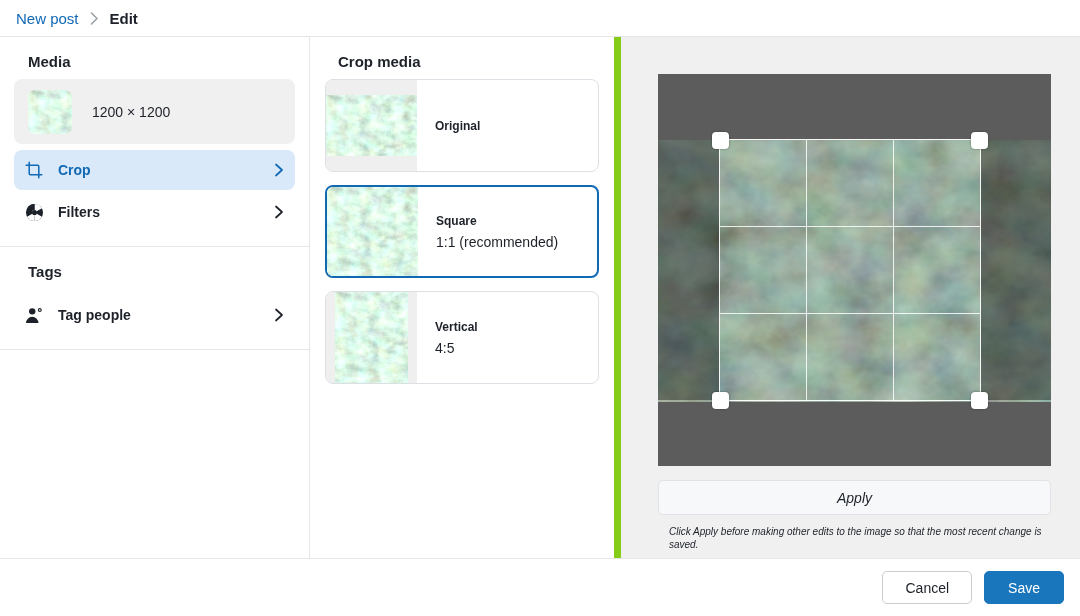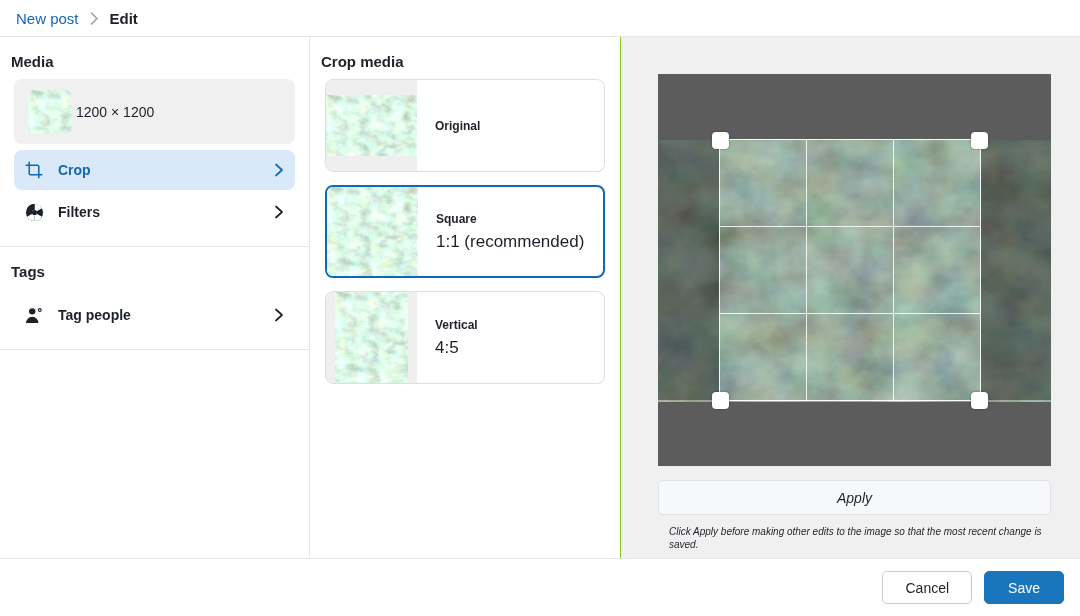--- a/index.html
+++ b/index.html
@@ -41,35 +41,35 @@
 
   
   .sidebar {
     width: 310px; height: 100%;
     background: #fff;
     border-right: 1px solid #e4e6e9;
     padding: 0;
   }
   .section-title {
     font-size: 15px; font-weight: 700; color: #1d2129;
-    padding: 16px 16px 9px 11px;
+    padding: 16px 16px 9px 28px;
   }
   .media-card {
     margin: 0 14px;
     background: #f0f0f0;
     border-radius: 8px;
     height: 65px;
     display: flex; align-items: center;
     padding: 0 14px;
   }
   .thumb {
     width: 44px; height: 44px; border-radius: 7px;
     overflow: hidden; flex: none;
   }
-  .media-dims { margin-left: 4px; font-size: 14px; color: #1d2129; }
+  .media-dims { margin-left: 20px; font-size: 14px; color: #1d2129; }
 
   .nav-list { margin-top: 6px; padding: 0 14px; }
   .nav-item {
     height: 40px;
     display: flex; align-items: center;
     border-radius: 8px;
     padding: 0 11px 0 9px;
     cursor: pointer;
     margin-bottom: 2px;
   }
@@ -82,21 +82,21 @@
   .nav-item.active .nav-label { color: #1168b3; font-weight: 700; }
   .nav-chev { margin-left: auto; color: #1d2129; display: flex; align-items: center; }
   .nav-item.active .nav-chev { color: #1168b3; }
 
   .sb-divider { height: 1px; background: #e4e6e9; margin: 14px 0 0 0; }
 
   
   .cropcol {
     width: 311px; height: 100%;
     background: #fff;
-    border-right: 1px solid #84cc16;
+    border-right: 7px solid #84cc16;
     padding: 0;
   }
   .crop-list { padding: 0 15px; }
   .crop-opt {
     position: relative;
     border: 1px solid #dcdfe3;
     border-radius: 8px;
     background: #fff;
     height: 93px;
     margin-bottom: 13px;
@@ -110,21 +110,21 @@
   .copt-thumbwrap {
     width: 91px; height: 100%;
     background: #efefef;
     flex: none;
     display: flex; align-items: center; justify-content: center;
     overflow: hidden;
   }
   .copt-thumb { overflow: hidden; }
   .copt-text { padding-left: 18px; }
   .copt-name { font-size: 12px; font-weight: 700; color: #1d2129; }
-  .copt-ratio { font-size: 17px; color: #1d2129; margin-top: 6px; }
+  .copt-ratio { font-size: 14px; color: #1d2129; margin-top: 6px; }
 
   
   .preview {
     flex: 1; height: 100%;
     background: #f0f0f0;
     padding: 0;
     position: relative;
     font-style: italic;
   }
   .stage {

